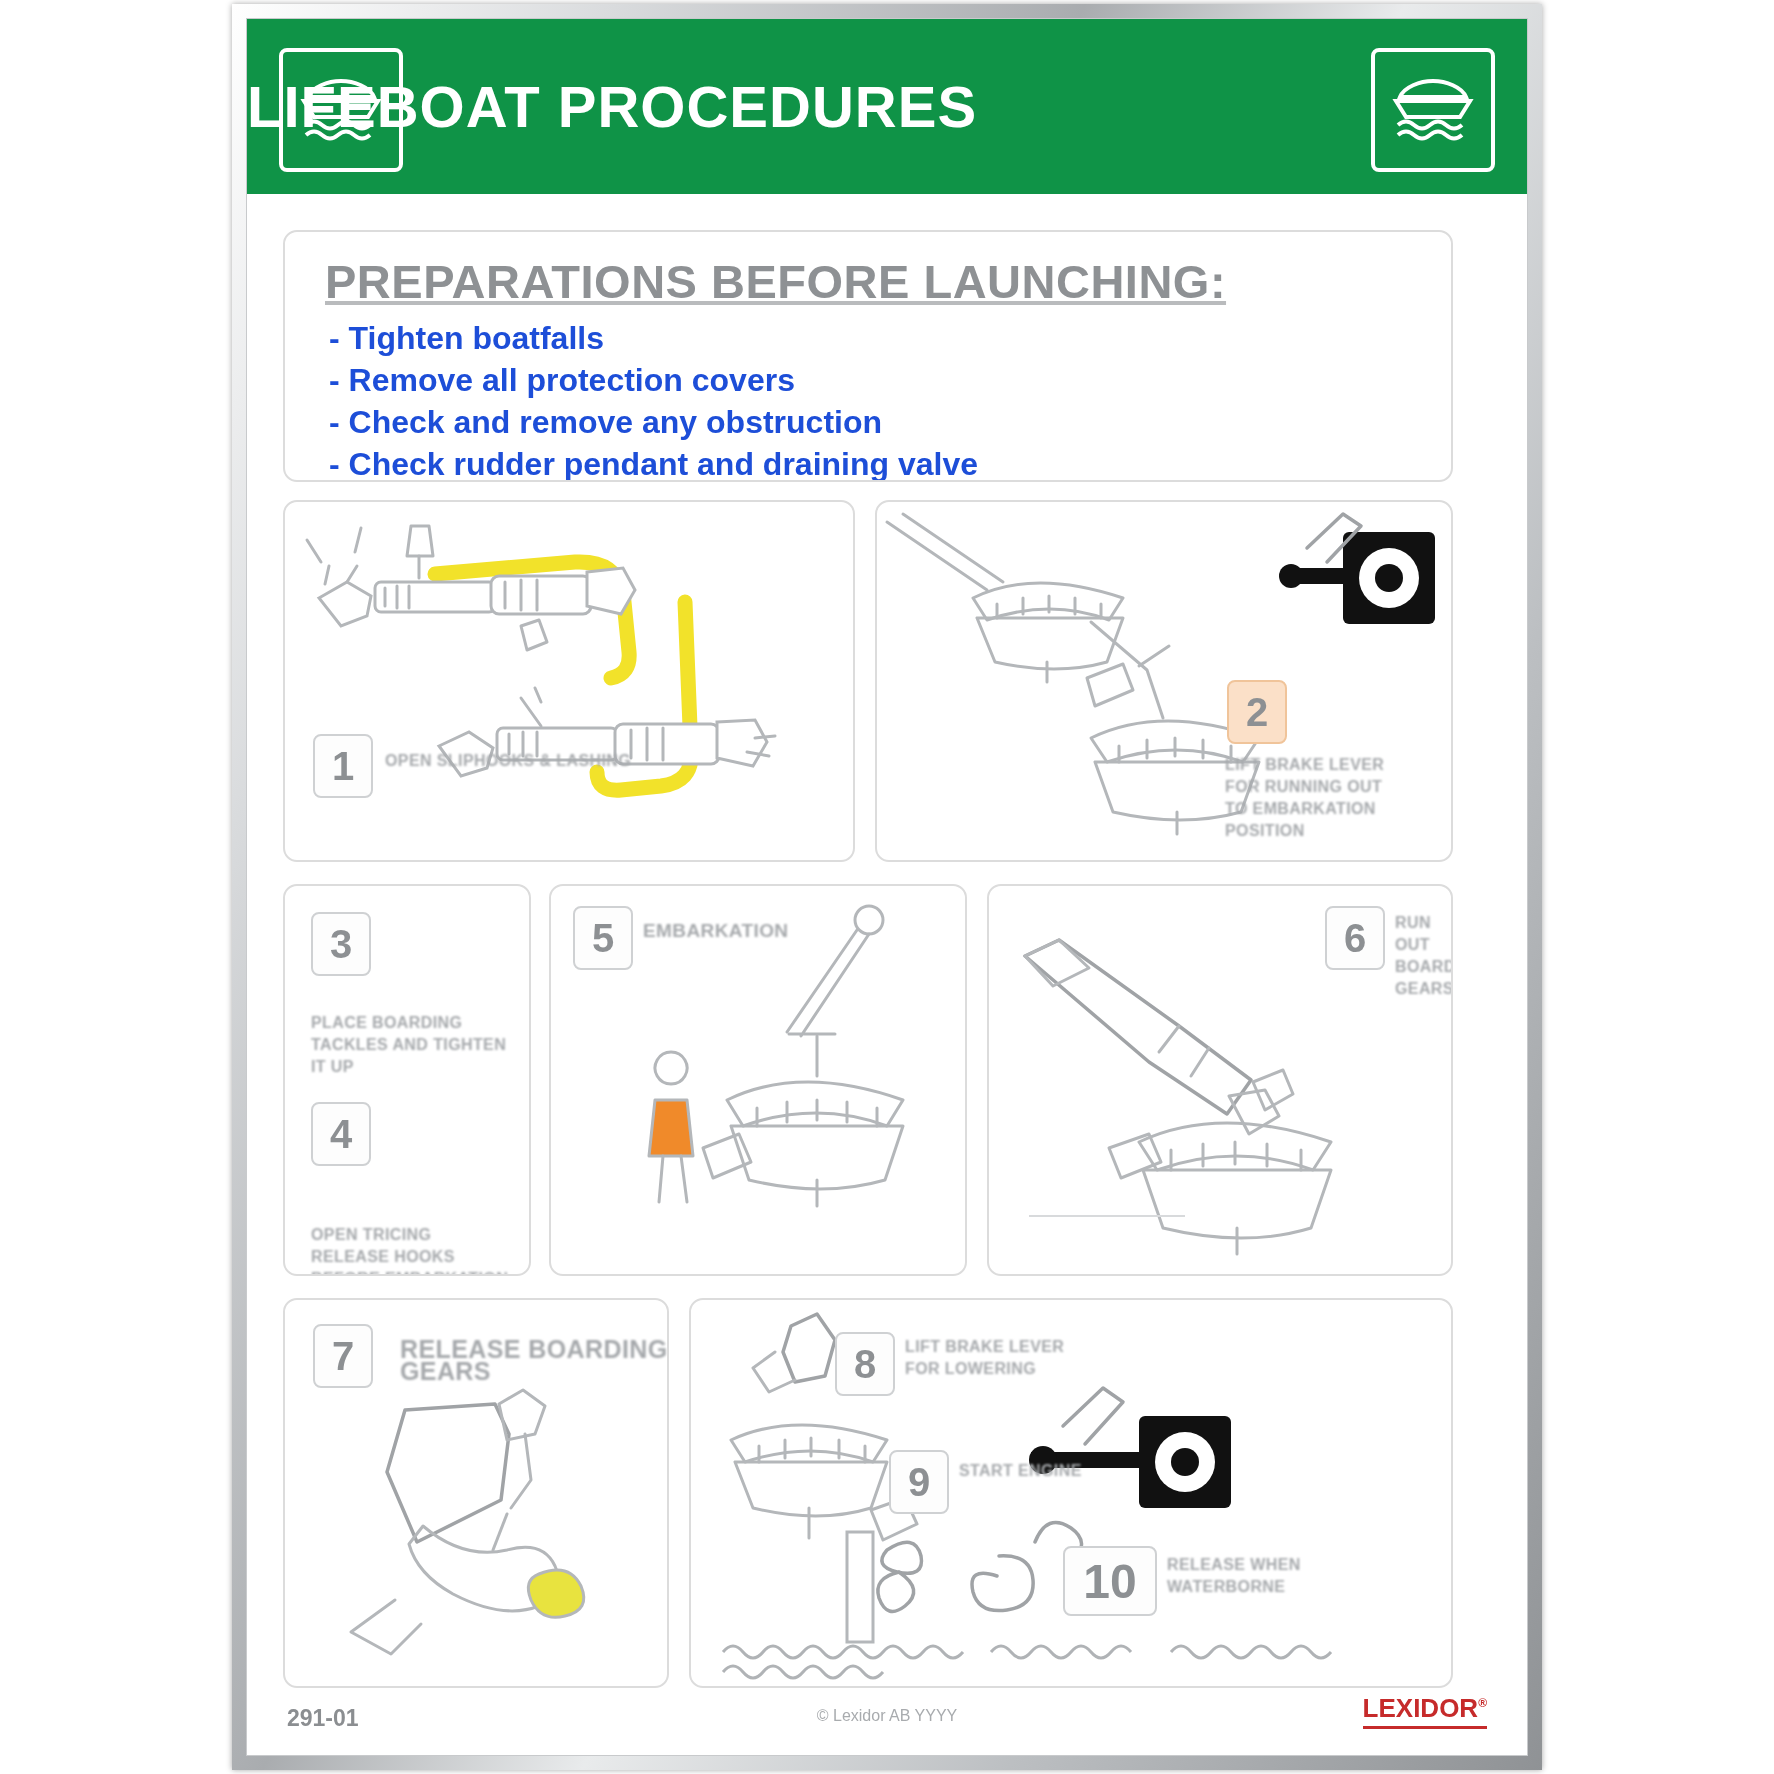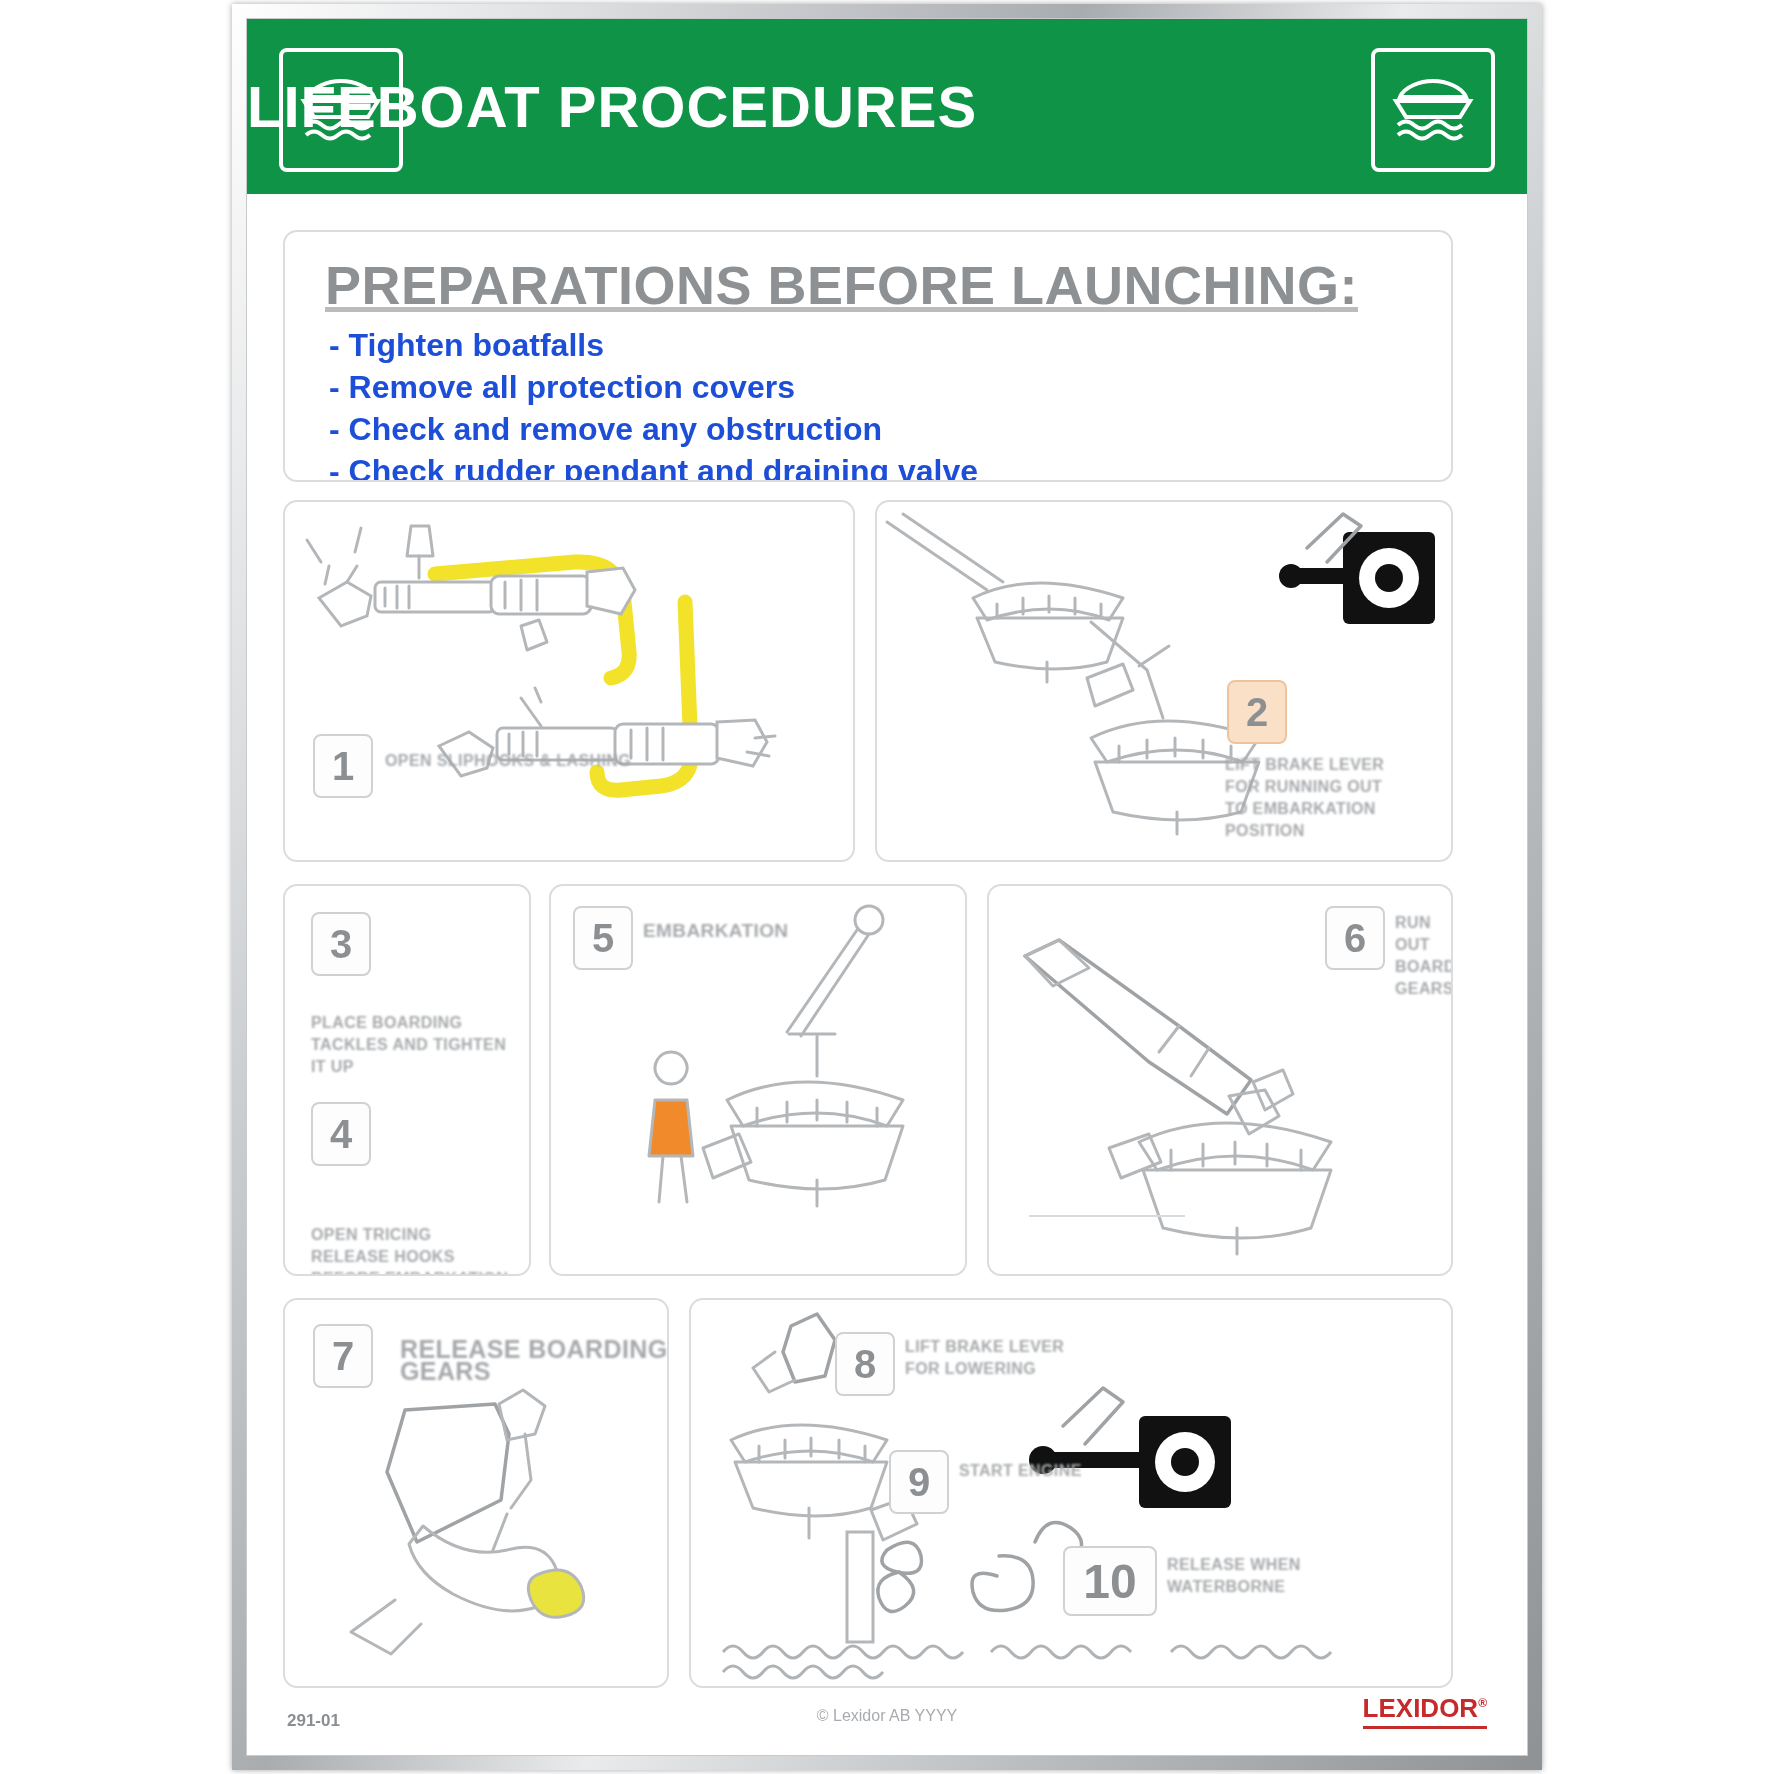--- a/index.html
+++ b/index.html
@@ -38,21 +38,21 @@
   .sheet{position:absolute;left:0;top:175px;right:0;bottom:0;background:#fff;}
 
   .panel{
     position:absolute;border:2px solid #dcdcdc;border-radius:14px;background:#ffffff;
     box-sizing:border-box;overflow:hidden;
   }
 
   
   .prep{left:36px;top:36px;width:1170px;height:252px;}
   .prep h2{
-    margin:0;padding:22px 0 8px 40px;font-size:54px;font-weight:bold;color:#8e9194;
+    margin:0;padding:22px 0 8px 40px;font-size:47px;font-weight:bold;color:#8e9194;
     letter-spacing:.5px;text-decoration:underline;text-decoration-color:#b9bbbd;
     filter:blur(.6px);
   }
   .prep ul{margin:0;padding:0 0 0 44px;list-style:none;}
   .prep li{
     font-size:32px;color:#1d4ed8;font-weight:bold;line-height:42px;filter:blur(.7px);
     white-space:nowrap;
   }
 
   
@@ -72,21 +72,21 @@
   svg{display:block;}
   .stroke{fill:none;stroke:#b4b7ba;stroke-width:3;stroke-linecap:round;stroke-linejoin:round;}
   .stroke-d{fill:none;stroke:#a0a3a6;stroke-width:3.5;stroke-linecap:round;stroke-linejoin:round;}
   .fillw{fill:#ffffff;stroke:#b4b7ba;stroke-width:3;}
   .yellow{fill:none;stroke:#f2e22a;stroke-width:15;stroke-linecap:round;stroke-linejoin:round;}
   .blk{fill:#111;}
   .orange-f{fill:#f08a2a;}
 
   
   .footer{position:absolute;left:0;bottom:0;width:100%;height:70px;}
-  .foot-left{position:absolute;left:40px;top:20px;font-size:17px;color:#8b8e91;font-weight:bold;margin-top:6px;}
+  .foot-left{position:absolute;left:40px;top:20px;font-size:23px;color:#8b8e91;font-weight:bold;}
   .foot-mid{position:absolute;left:0;right:0;top:22px;text-align:center;font-size:16px;color:#a8abae;}
   .logo{
     position:absolute;right:40px;top:8px;font-size:26px;font-weight:bold;color:#c62b2b;
     letter-spacing:0px;
   }
   .logo .bar{display:block;height:3px;background:#c62b2b;margin-top:2px;width:100%;}
   .logo sup{font-size:12px;color:#c62b2b;}
 </style>
 </head>
 <body>

